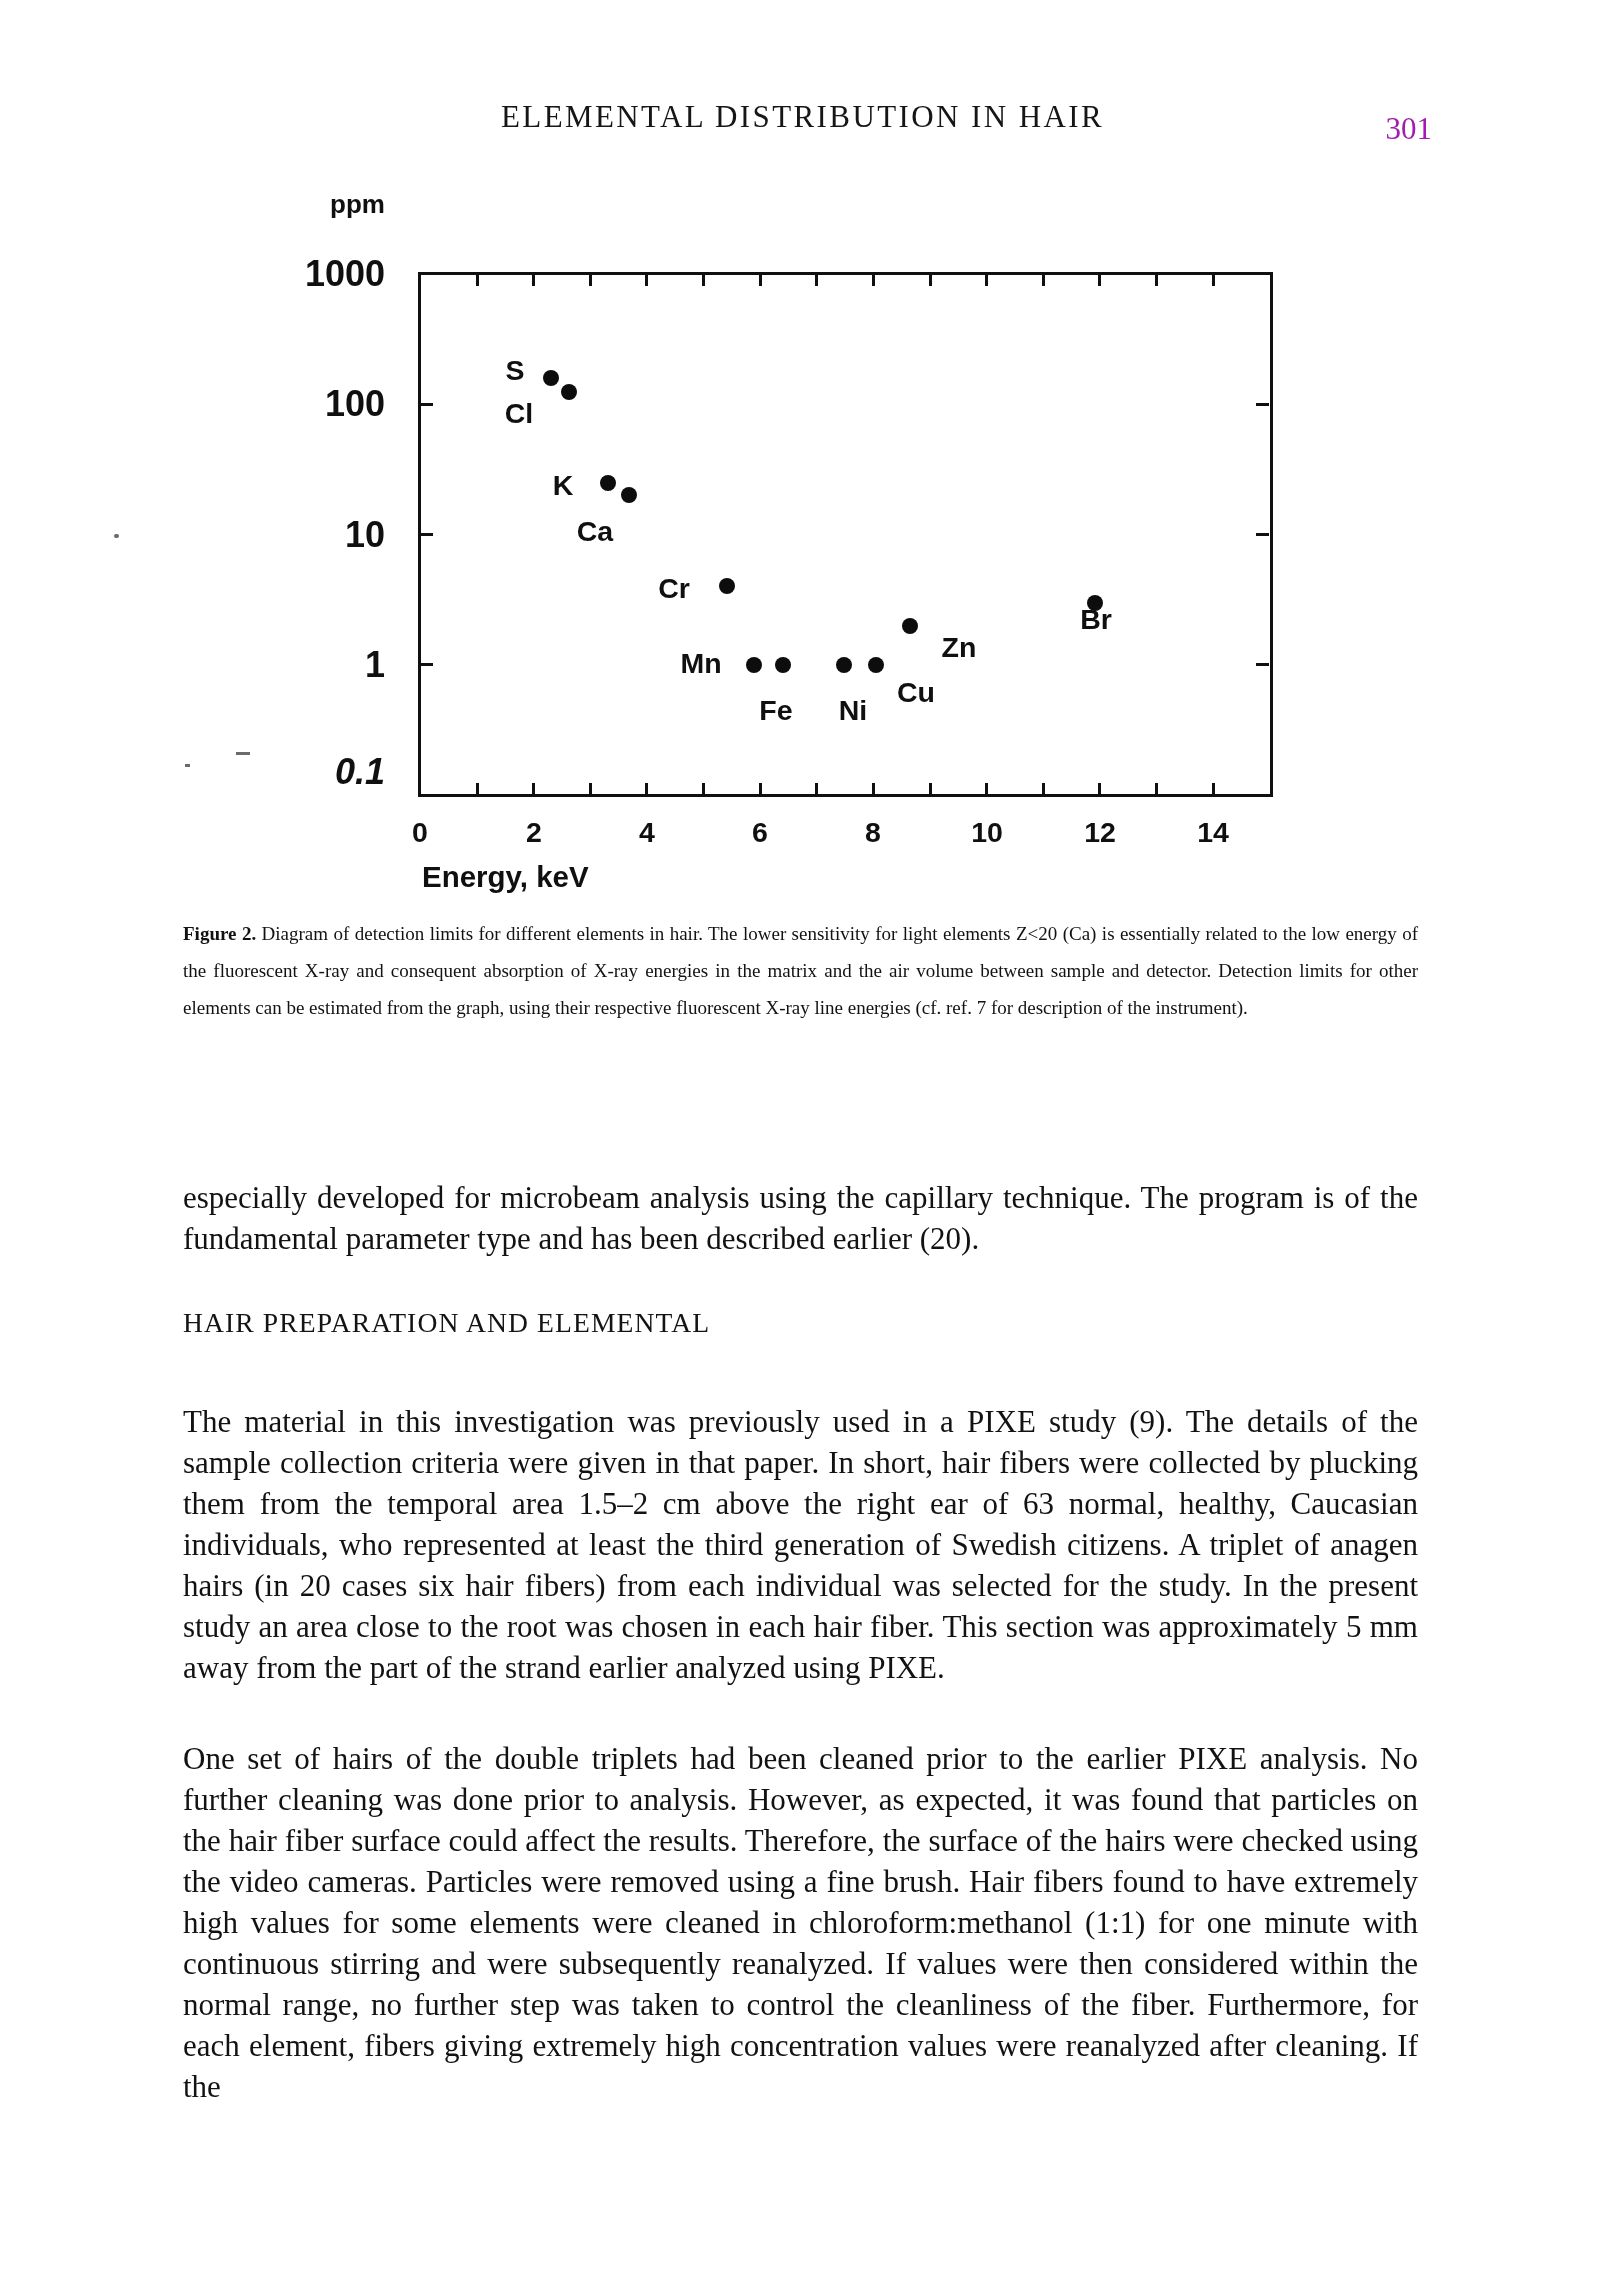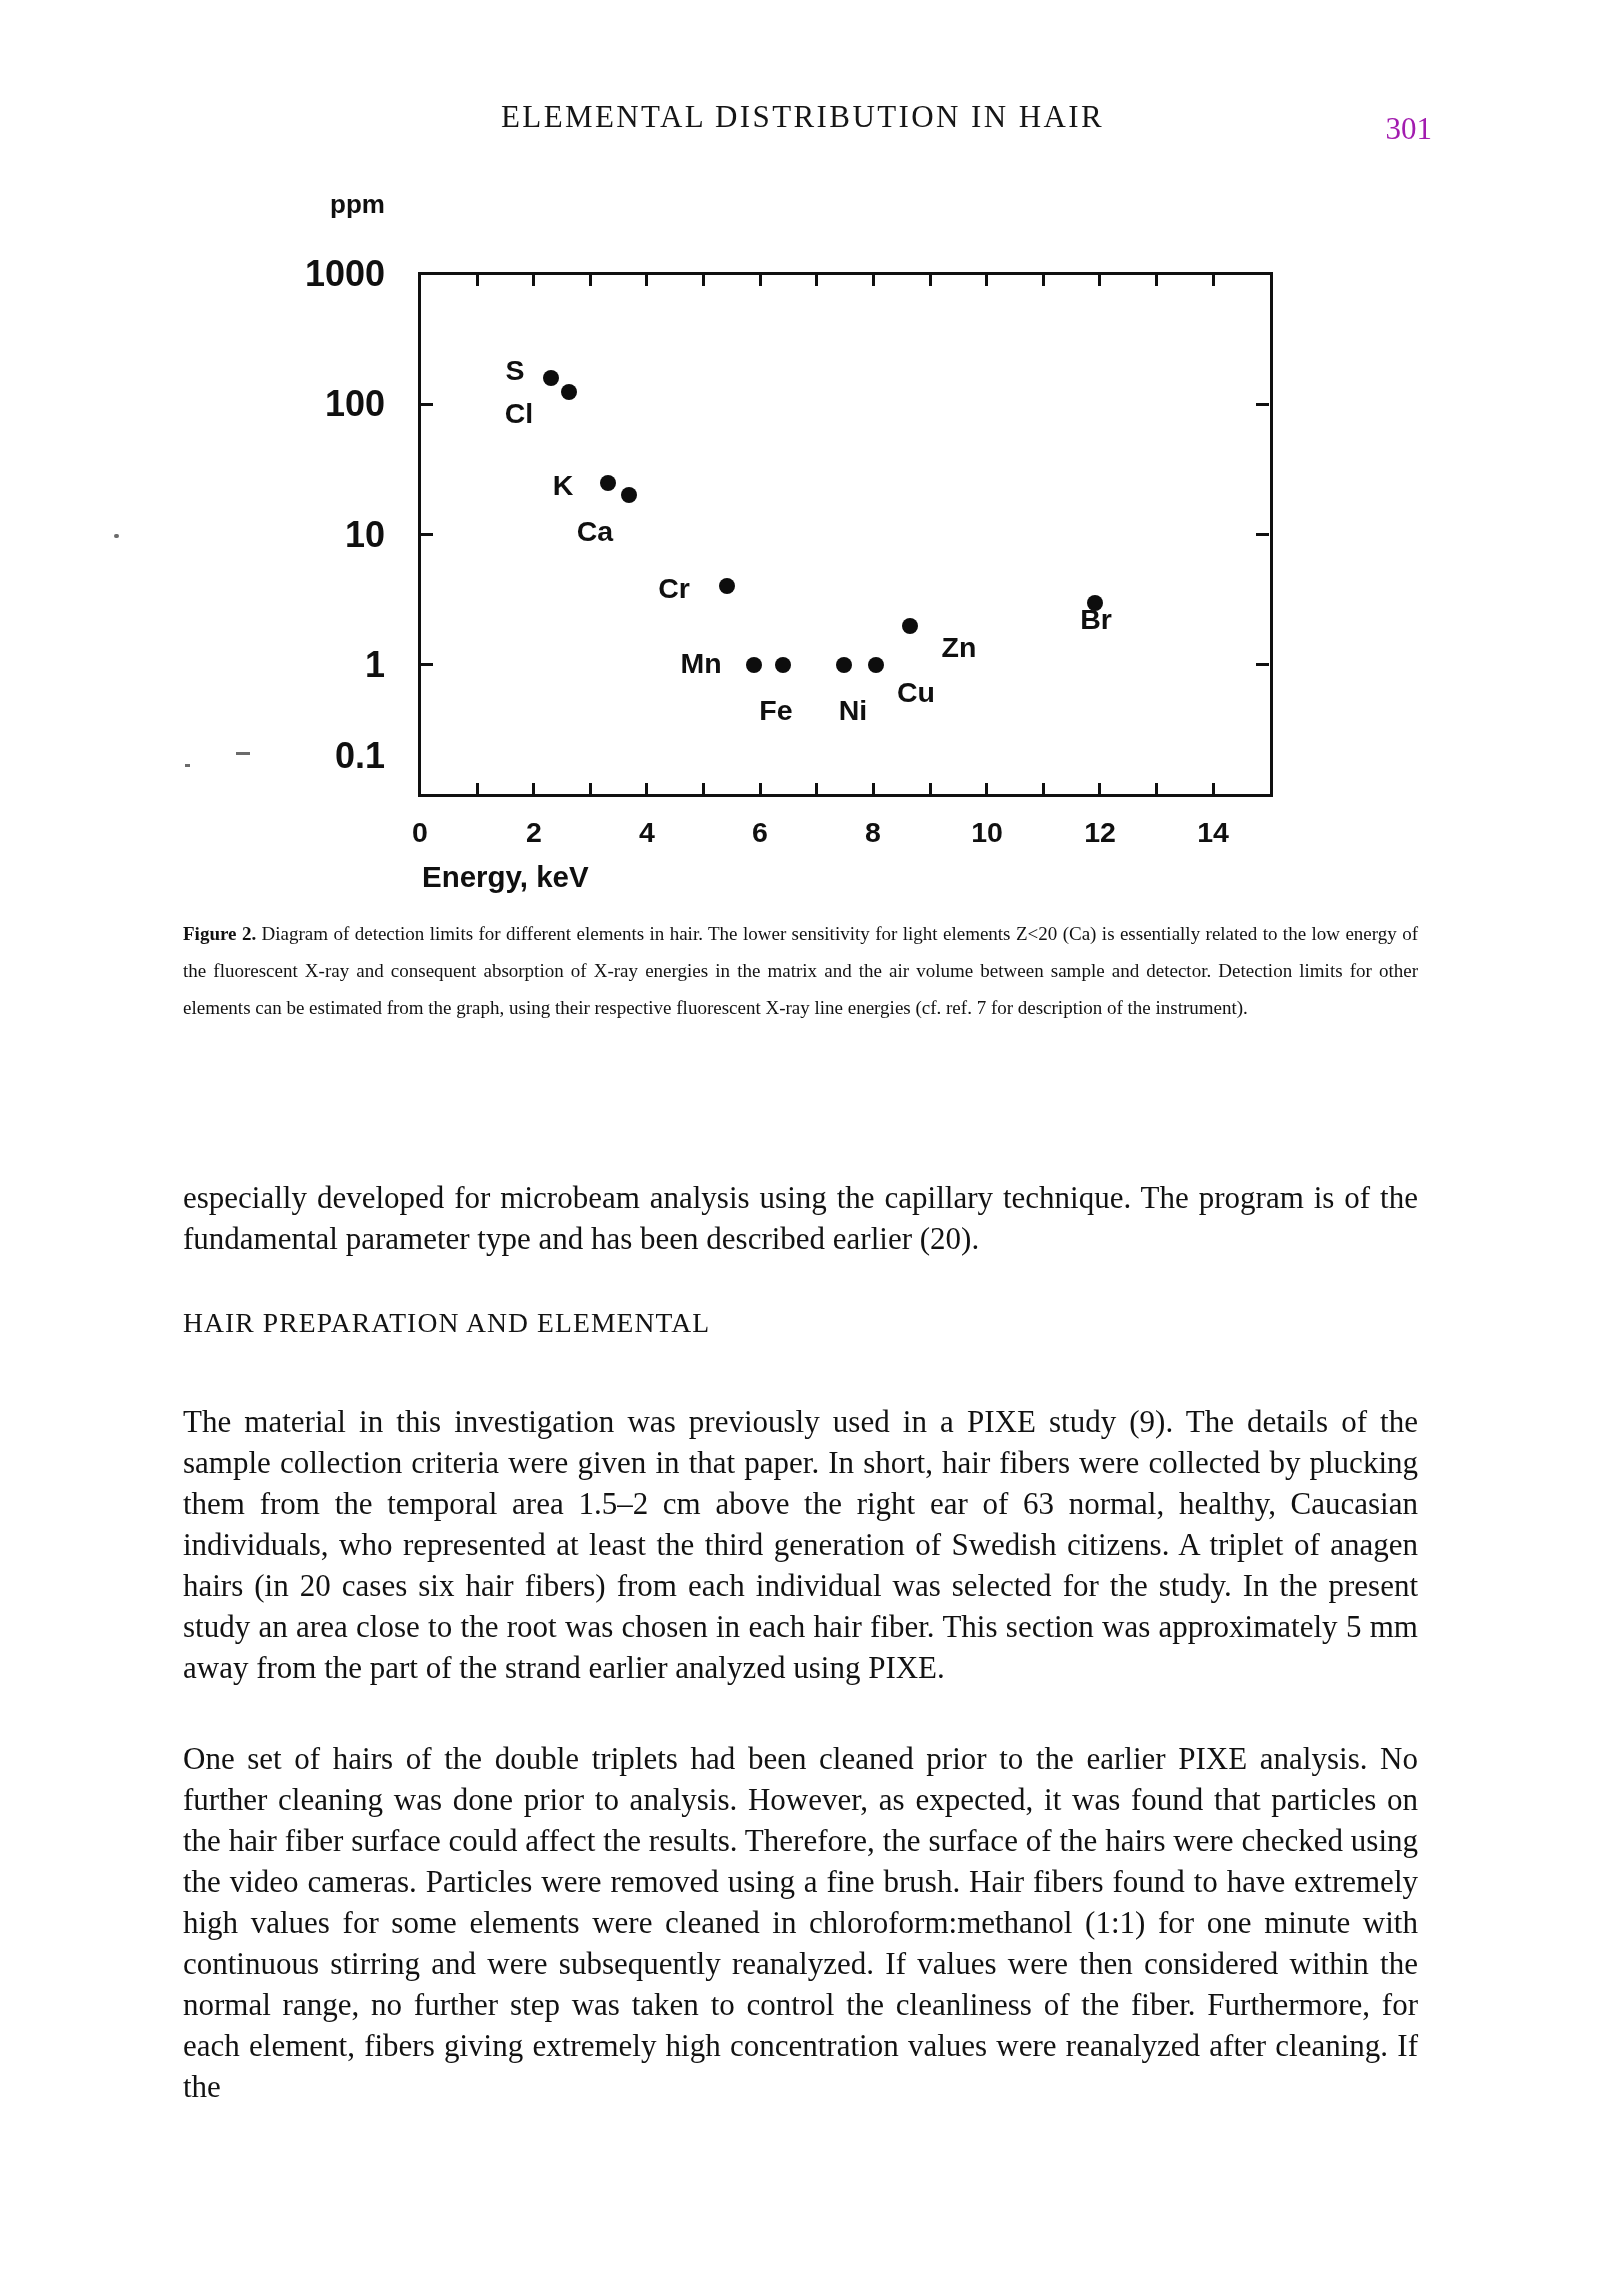--- a/index.html
+++ b/index.html
@@ -94,21 +94,21 @@
       <div class="tick" style="left: 420px; top: 403px; width: 13.3px; height: 2.9px;"></div>
       <div class="tick" style="left: 1256px; top: 403px; width: 13.3px; height: 2.9px;"></div>
       <div class="tick" style="left: 420px; top: 533px; width: 13.3px; height: 2.9px;"></div>
       <div class="tick" style="left: 1256px; top: 533px; width: 13.3px; height: 2.9px;"></div>
       <div class="tick" style="left: 420px; top: 663px; width: 13.3px; height: 2.9px;"></div>
       <div class="tick" style="left: 1256px; top: 663px; width: 13.3px; height: 2.9px;"></div>
       <div class="chart-sans ytick-label" style="position: absolute; top: 254px;">1000</div>
       <div class="chart-sans ytick-label" style="position: absolute; top: 384px;">100</div>
       <div class="chart-sans ytick-label" style="position: absolute; top: 515px;">10</div>
       <div class="chart-sans ytick-label" style="position: absolute; top: 645px;">1</div>
-      <div class="chart-sans ytick-label" style="position: absolute; top: 736px;">0.1</div>
+      <div class="chart-sans ytick-label" style="position: absolute; top: 752px; font-style: italic;">0.1</div>
       <div class="chart-sans xtick-label" style="position: absolute; left: 420px;">0</div>
       <div class="chart-sans xtick-label" style="position: absolute; left: 534px;">2</div>
       <div class="chart-sans xtick-label" style="position: absolute; left: 647px;">4</div>
       <div class="chart-sans xtick-label" style="position: absolute; left: 760px;">6</div>
       <div class="chart-sans xtick-label" style="position: absolute; left: 873px;">8</div>
       <div class="chart-sans xtick-label" style="position: absolute; left: 987px;">10</div>
       <div class="chart-sans xtick-label" style="position: absolute; left: 1100px;">12</div>
       <div class="chart-sans xtick-label" style="position: absolute; left: 1213px;">14</div>
       <div class="dot" style="left: 551px; top: 378px;"></div>
       <div class="pt-label" style="left: 515px; top: 370px;">S</div>

